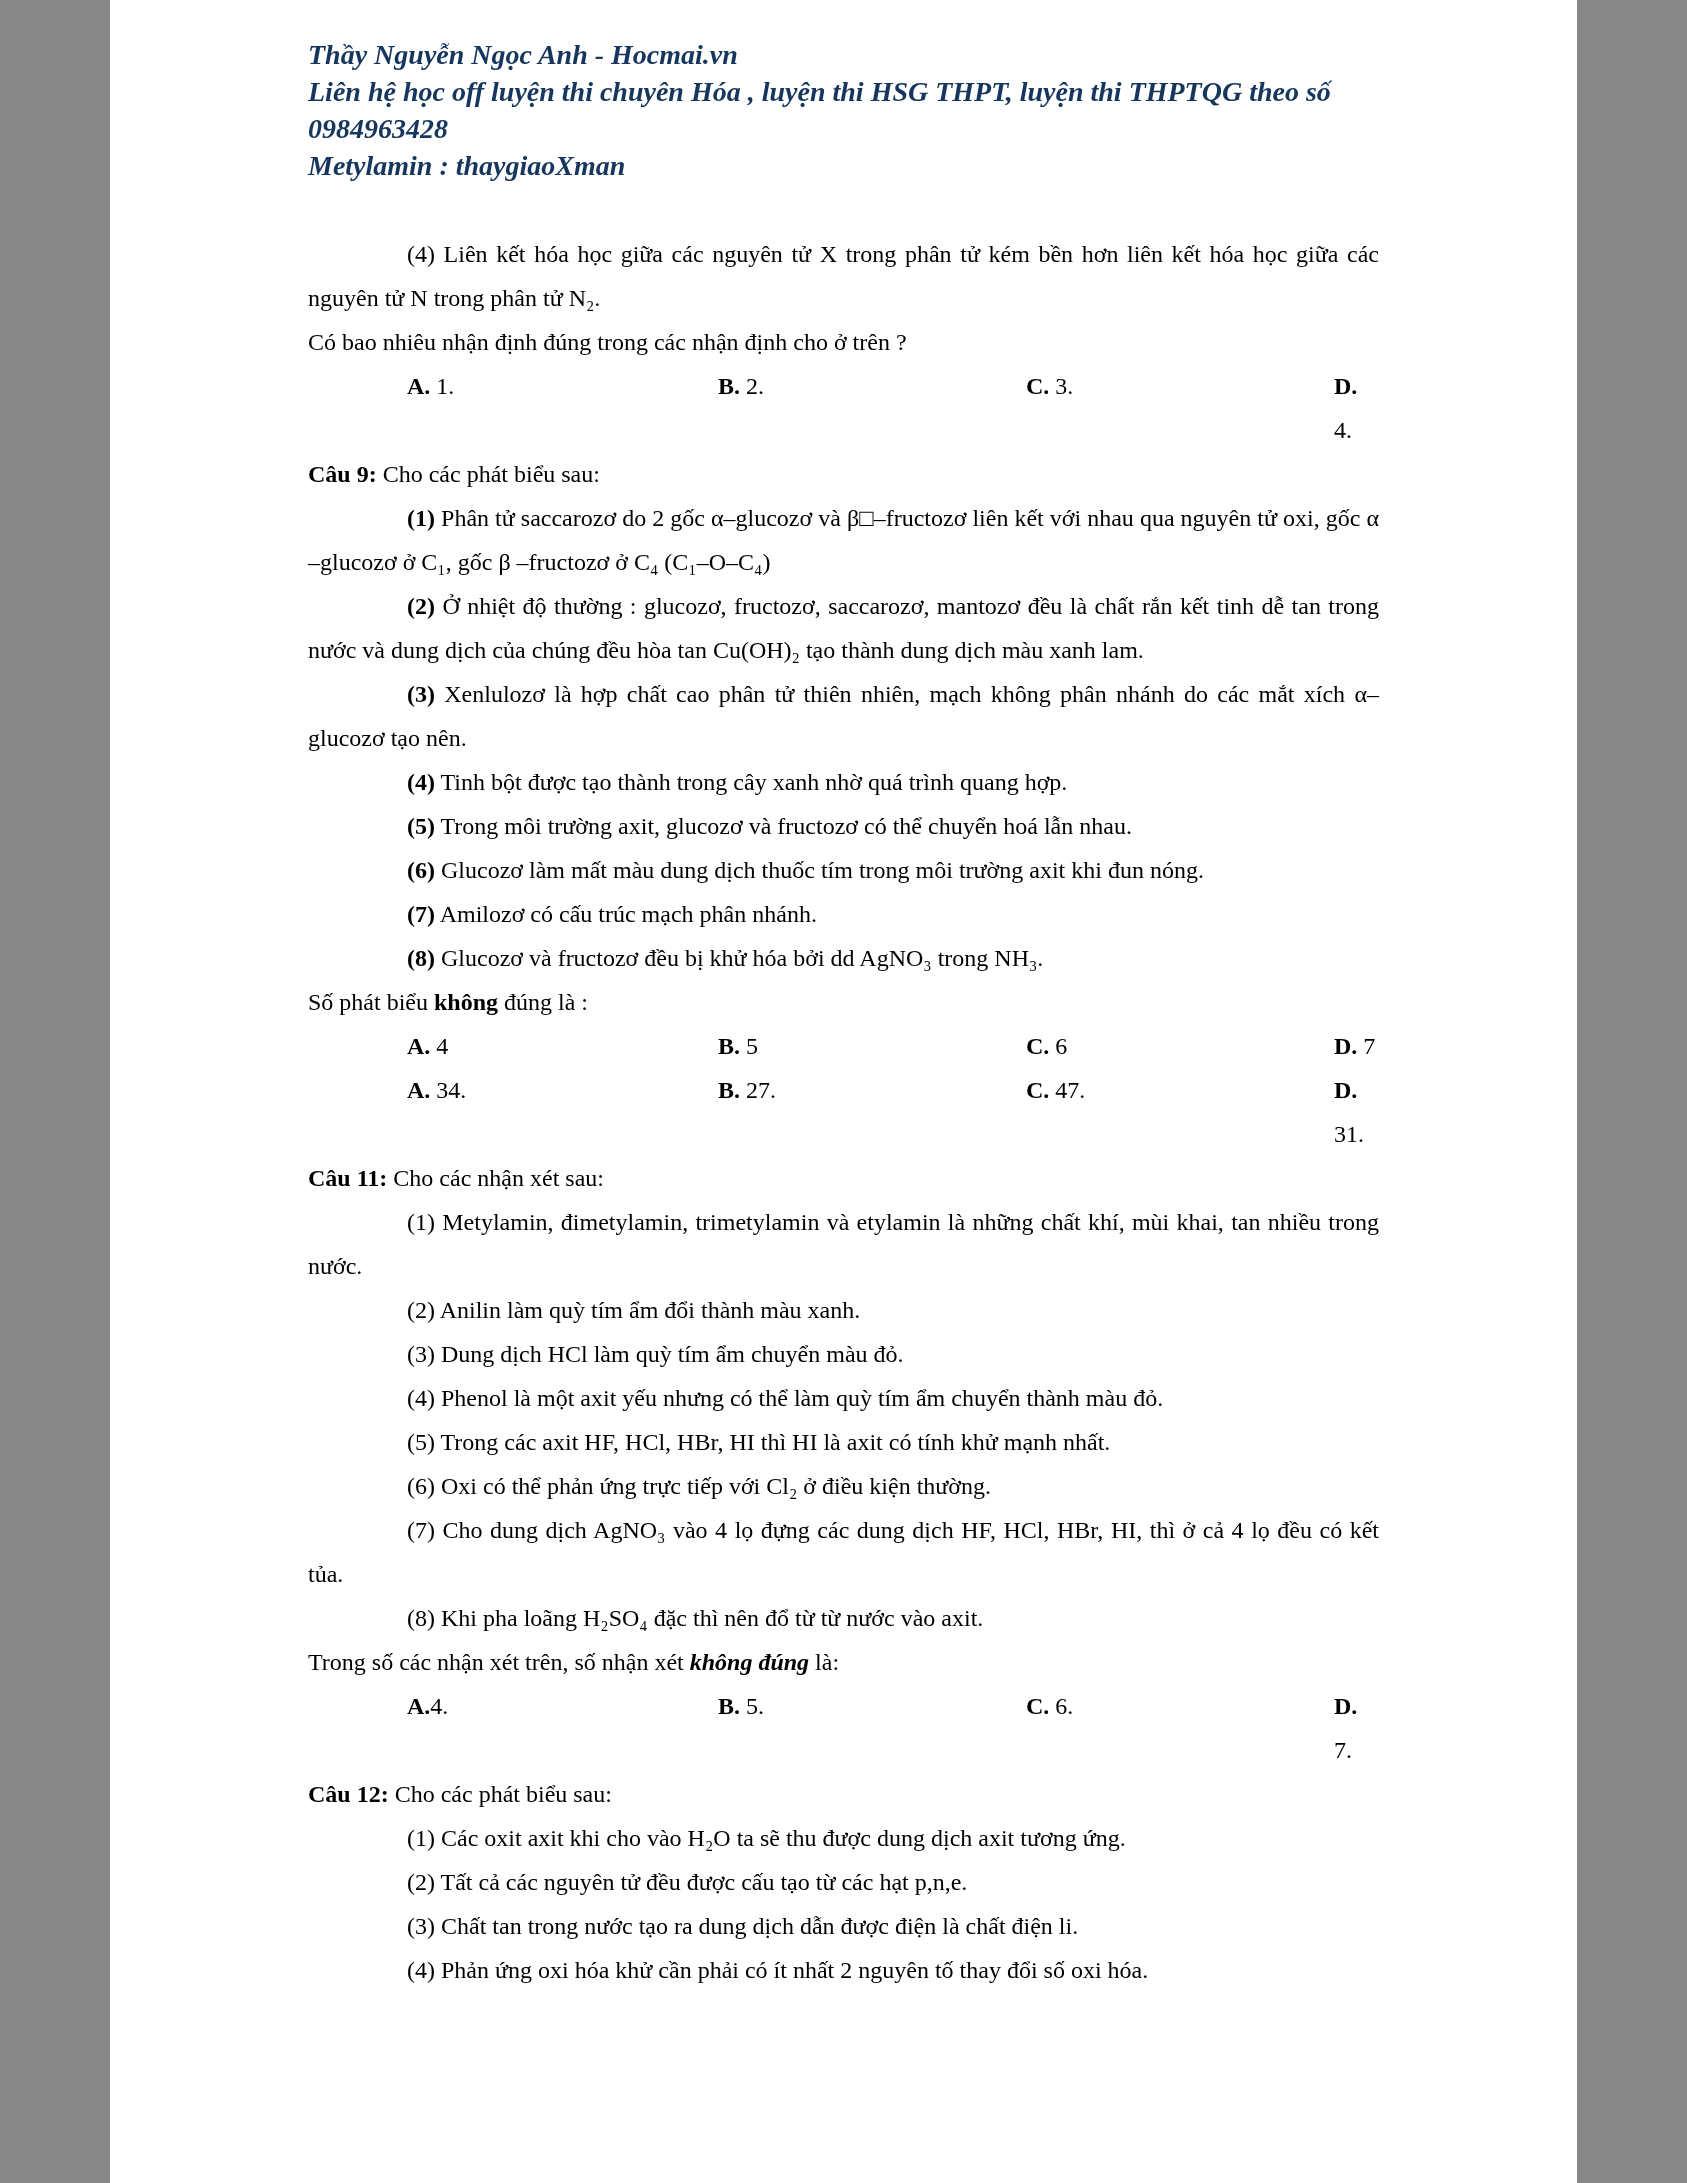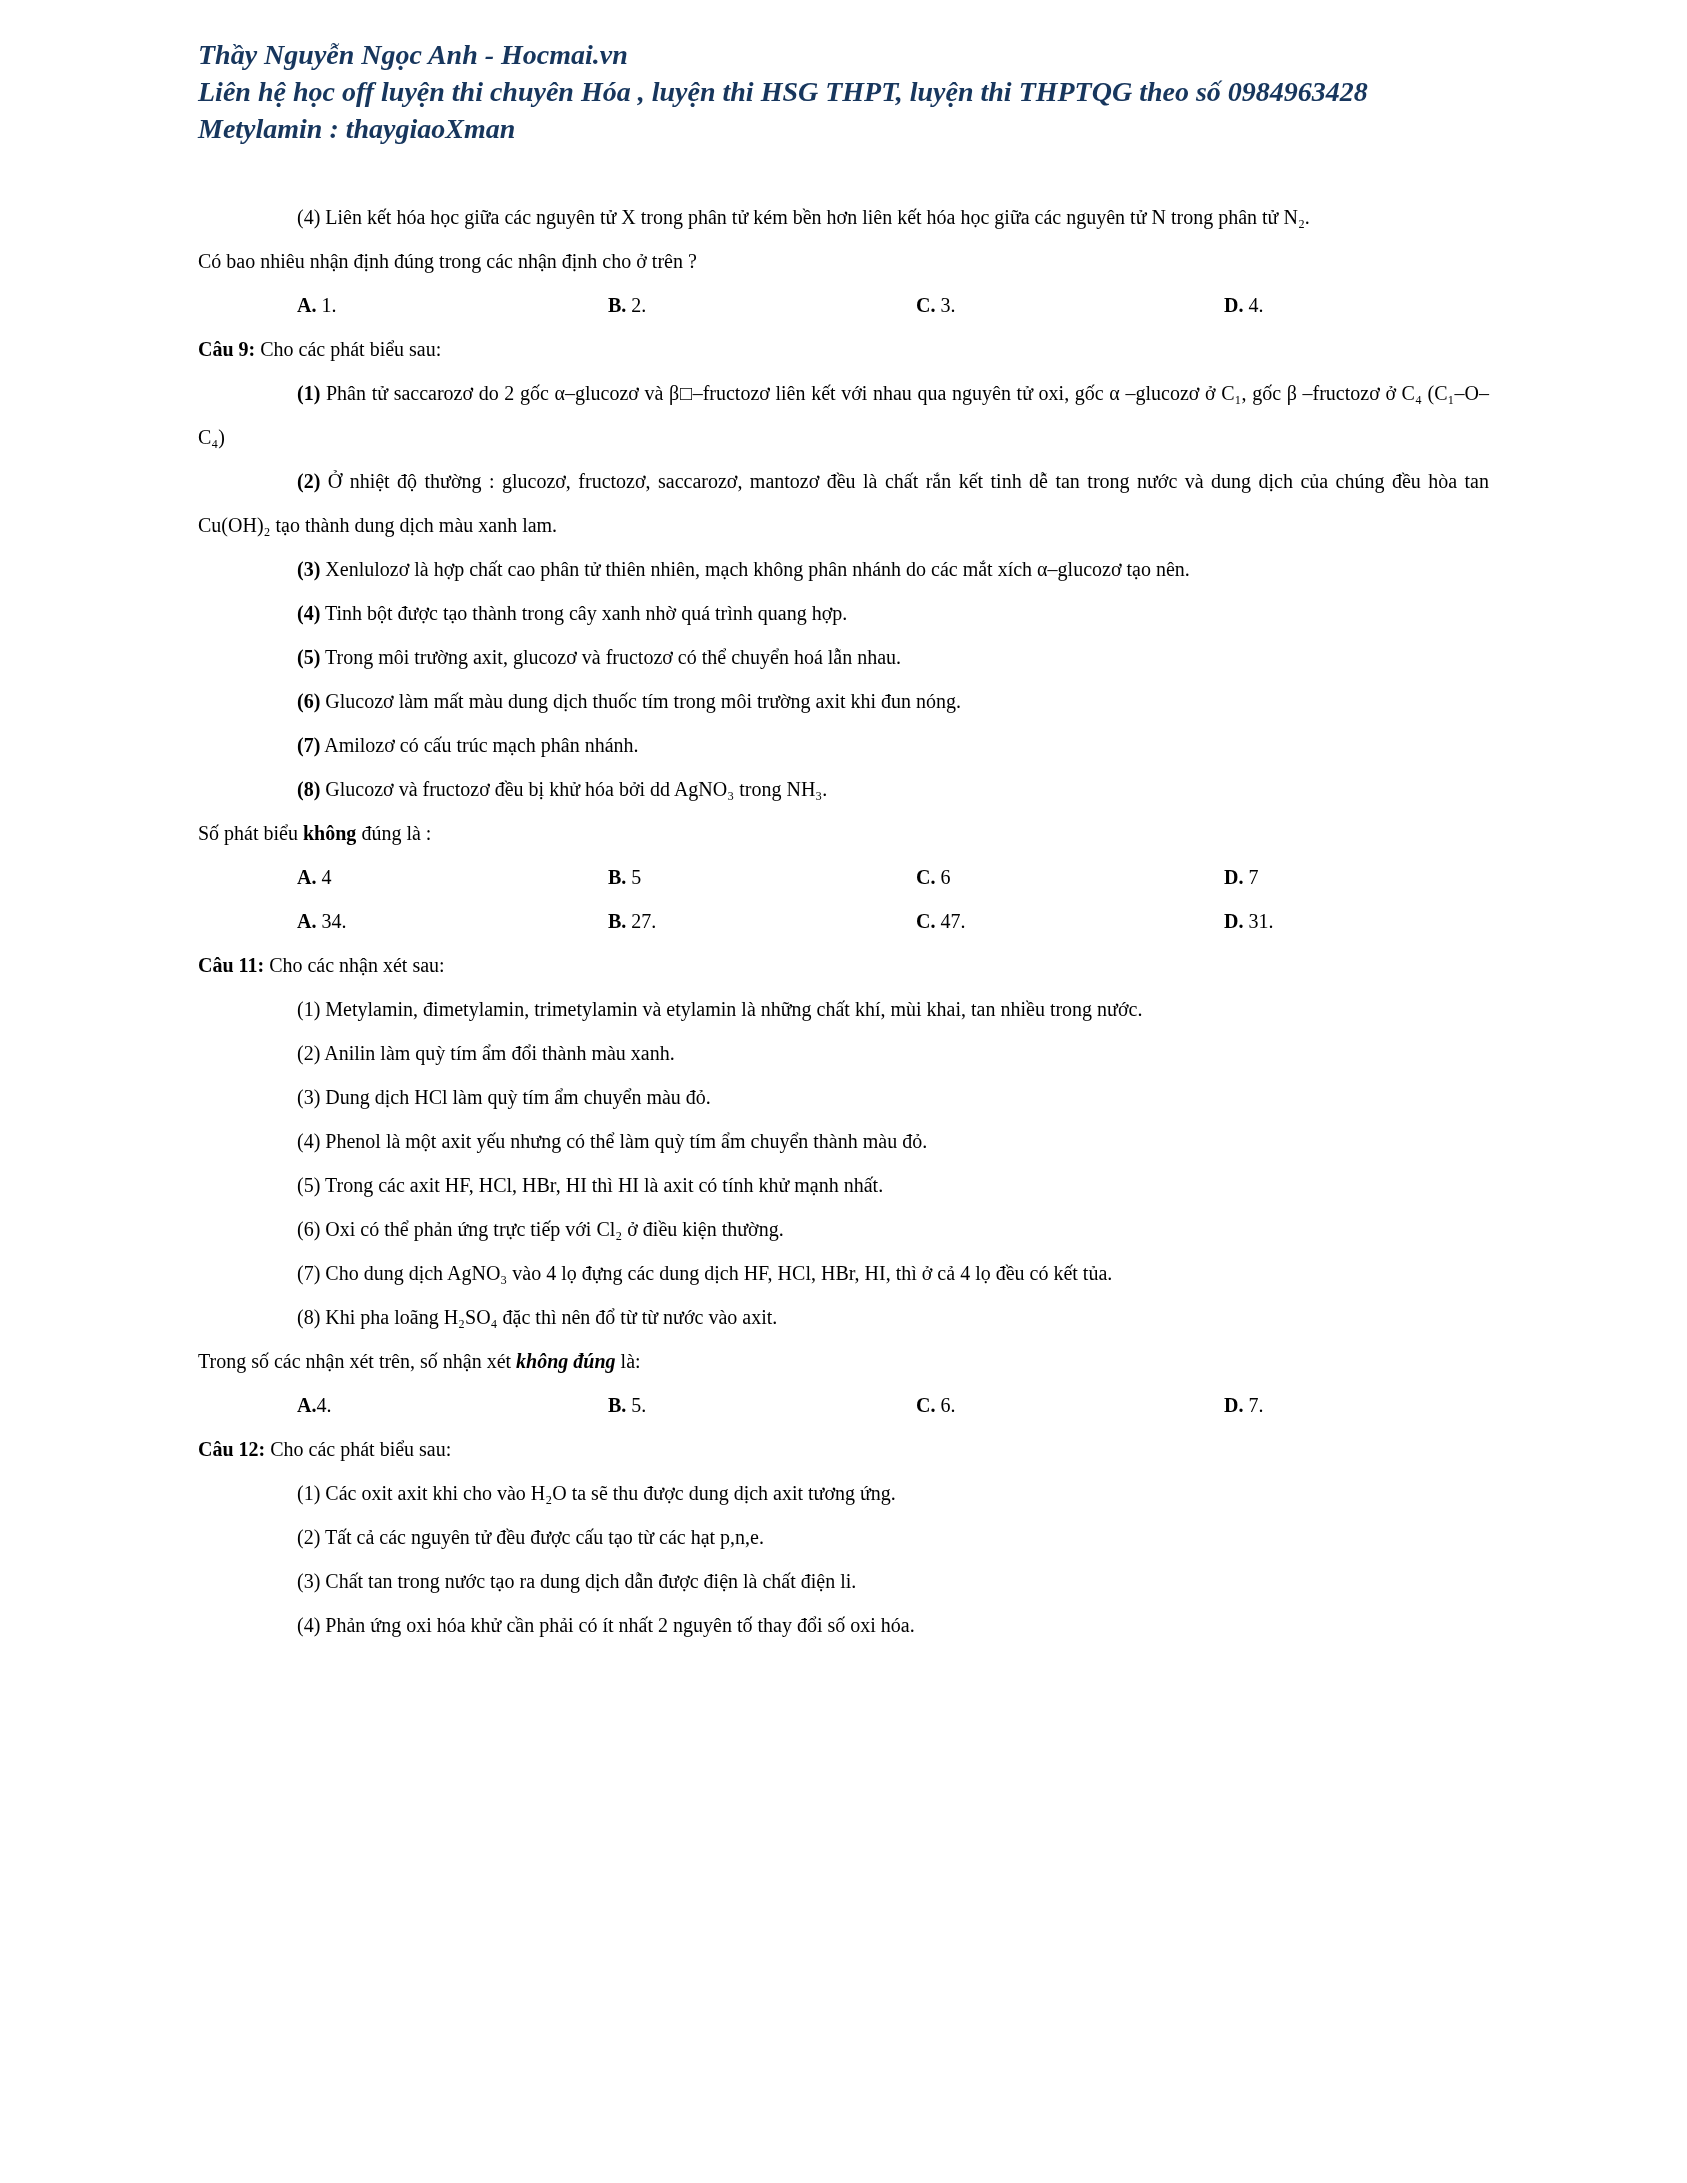--- a/index.html
+++ b/index.html
@@ -1,38 +1,38 @@
 <!DOCTYPE html>
 <html style="font-size:10.6px"><head>
 <meta charset="utf-8">
 <style>
   html, body { margin: 0; padding: 0; background: #888; }
   .page {
-    width: 1687px;
+    width: 1467px;
     height: 2183px;
     background: #ffffff;
     margin: 0 auto;
     font-family: "Liberation Serif", "DejaVu Serif", serif;
     color: #000000;
     overflow: hidden;
   }
   .content {
     box-sizing: border-box;
     padding: 36px 198px 0 198px;
   }
   .hdr {
     color: #17365d;
     font-weight: bold;
     font-style: italic;
     font-size: 28px;
     line-height: 37px;
     margin-bottom: 48px;
   }
   .doc-body {
-    font-size: 20px;
+    font-size: 24px;
     line-height: 44px;
   }
   .para  { text-indent: 99px; text-align: justify; }
   .line  { text-align: justify; }
   .b     { font-weight: bold; }
   .bi    { font-weight: bold; font-style: italic; margin-top: 20px; }
   .opts  {
     display: grid;
     grid-template-columns: 311px 308px 308px auto;
     padding-left: 99px;

